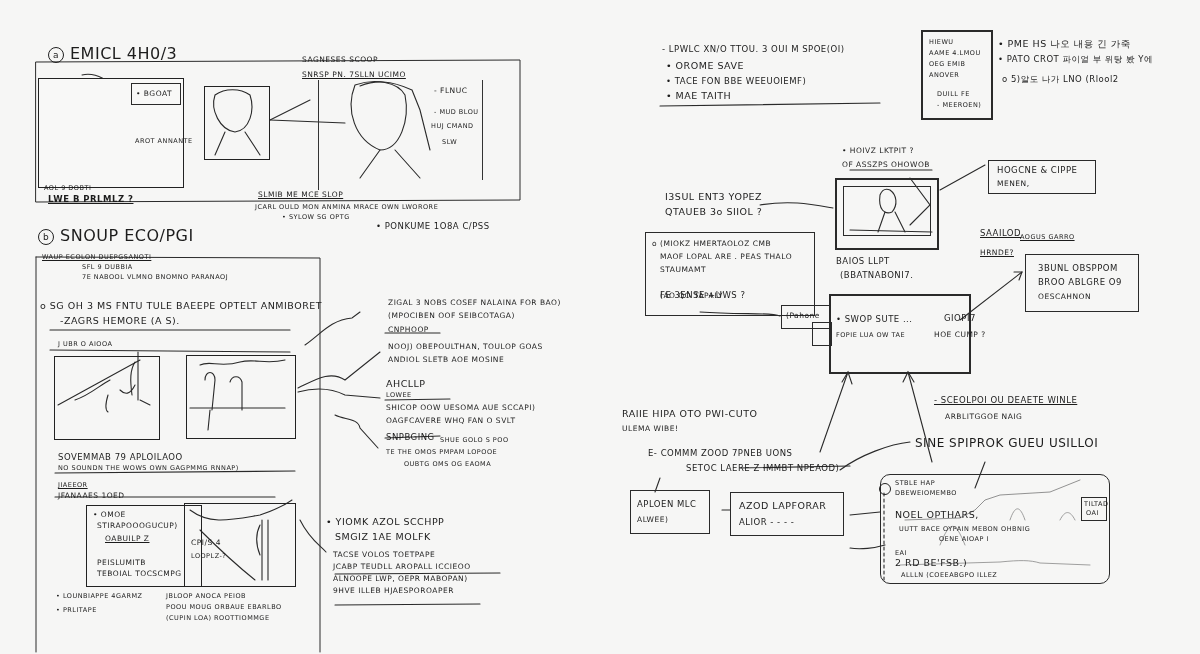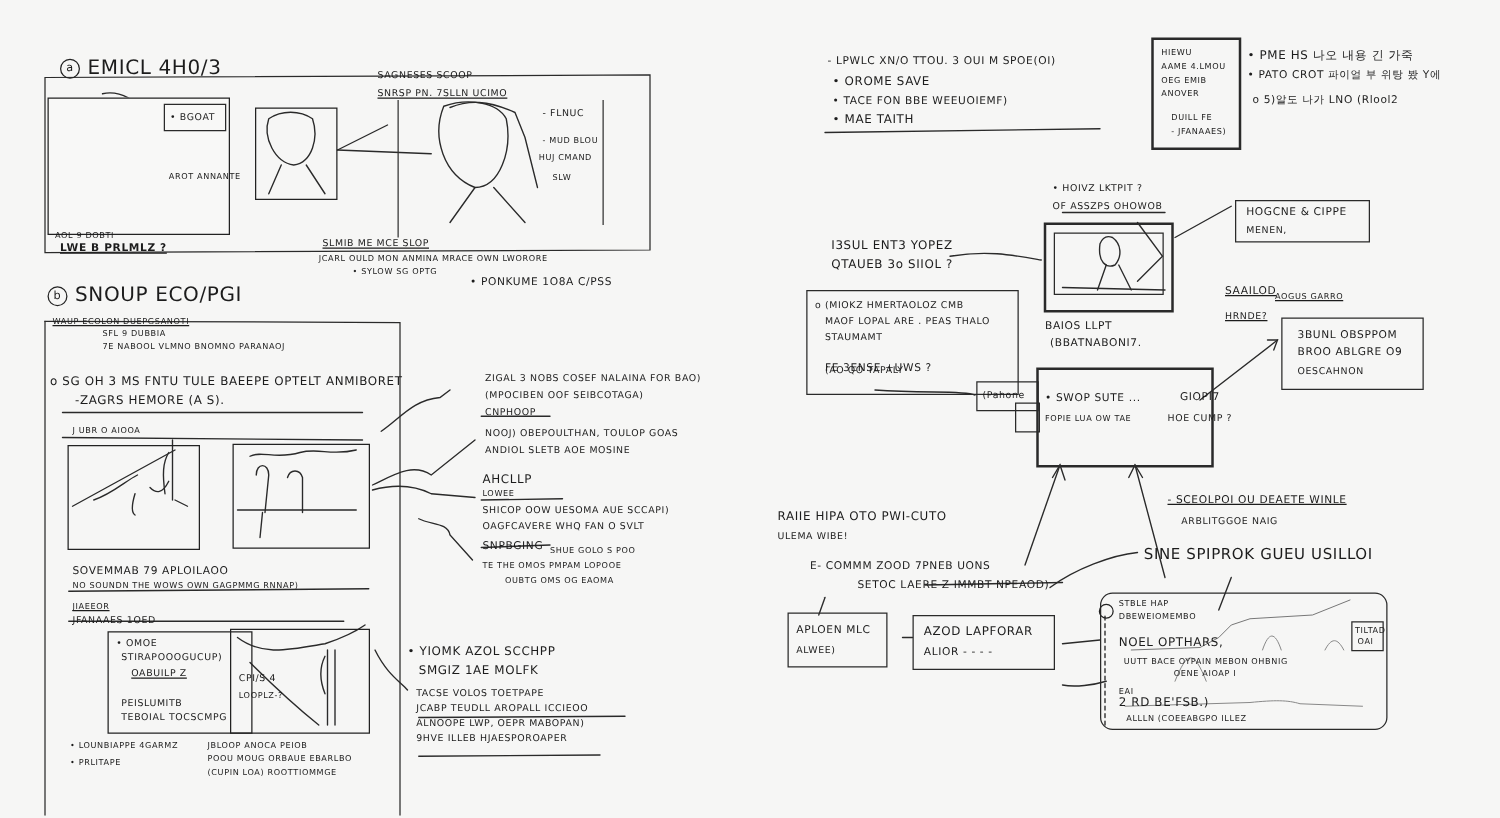--- a/index.html
+++ b/index.html
@@ -197,21 +197,21 @@
 <div class="hw t9" style="left:666px;top:60px;">• OROME SAVE</div>
 <div class="hw t8" style="left:666px;top:76px;">• TACE FON BBE WEEUOIEMF)</div>
 <div class="hw t9" style="left:666px;top:90px;">• MAE TAITH</div>
 
 <div class="box thick" style="left:921px;top:30px;width:68px;height:86px;">
   <div class="hw t6" style="left:6px;top:6px;">HIEWU</div>
   <div class="hw t6" style="left:6px;top:17px;">AAME 4.LMOU</div>
   <div class="hw t6" style="left:6px;top:28px;">OEG EMIB</div>
   <div class="hw t6" style="left:6px;top:39px;">ANOVER</div>
   <div class="hw t6" style="left:14px;top:58px;">DUILL FE</div>
-  <div class="hw t6" style="left:14px;top:69px;">- JFANAAES)</div>
+  <div class="hw t6" style="left:14px;top:69px;">- MEEROEN)</div>
 </div>
 <div class="hw t9" style="left:998px;top:38px;">• PME HS 나오 내용 긴 가죽</div>
 <div class="hw t8" style="left:998px;top:54px;">• PATO CROT 파이얼 부 위탕 봤 Y에</div>
 <div class="hw t8" style="left:1002px;top:74px;">o 5)알도 나가 LNO (Rlool2</div>
 
 <div class="hw t7" style="left:842px;top:146px;">• HOIVZ LKTPIT ?</div>
 <div class="hw t7" style="left:842px;top:160px;">OF ASSZPS OHOWOB</div>
 <div class="box thick" style="left:835px;top:178px;width:100px;height:68px;">
   <div class="box" style="left:6px;top:6px;width:86px;height:48px;"></div>
 </div>

